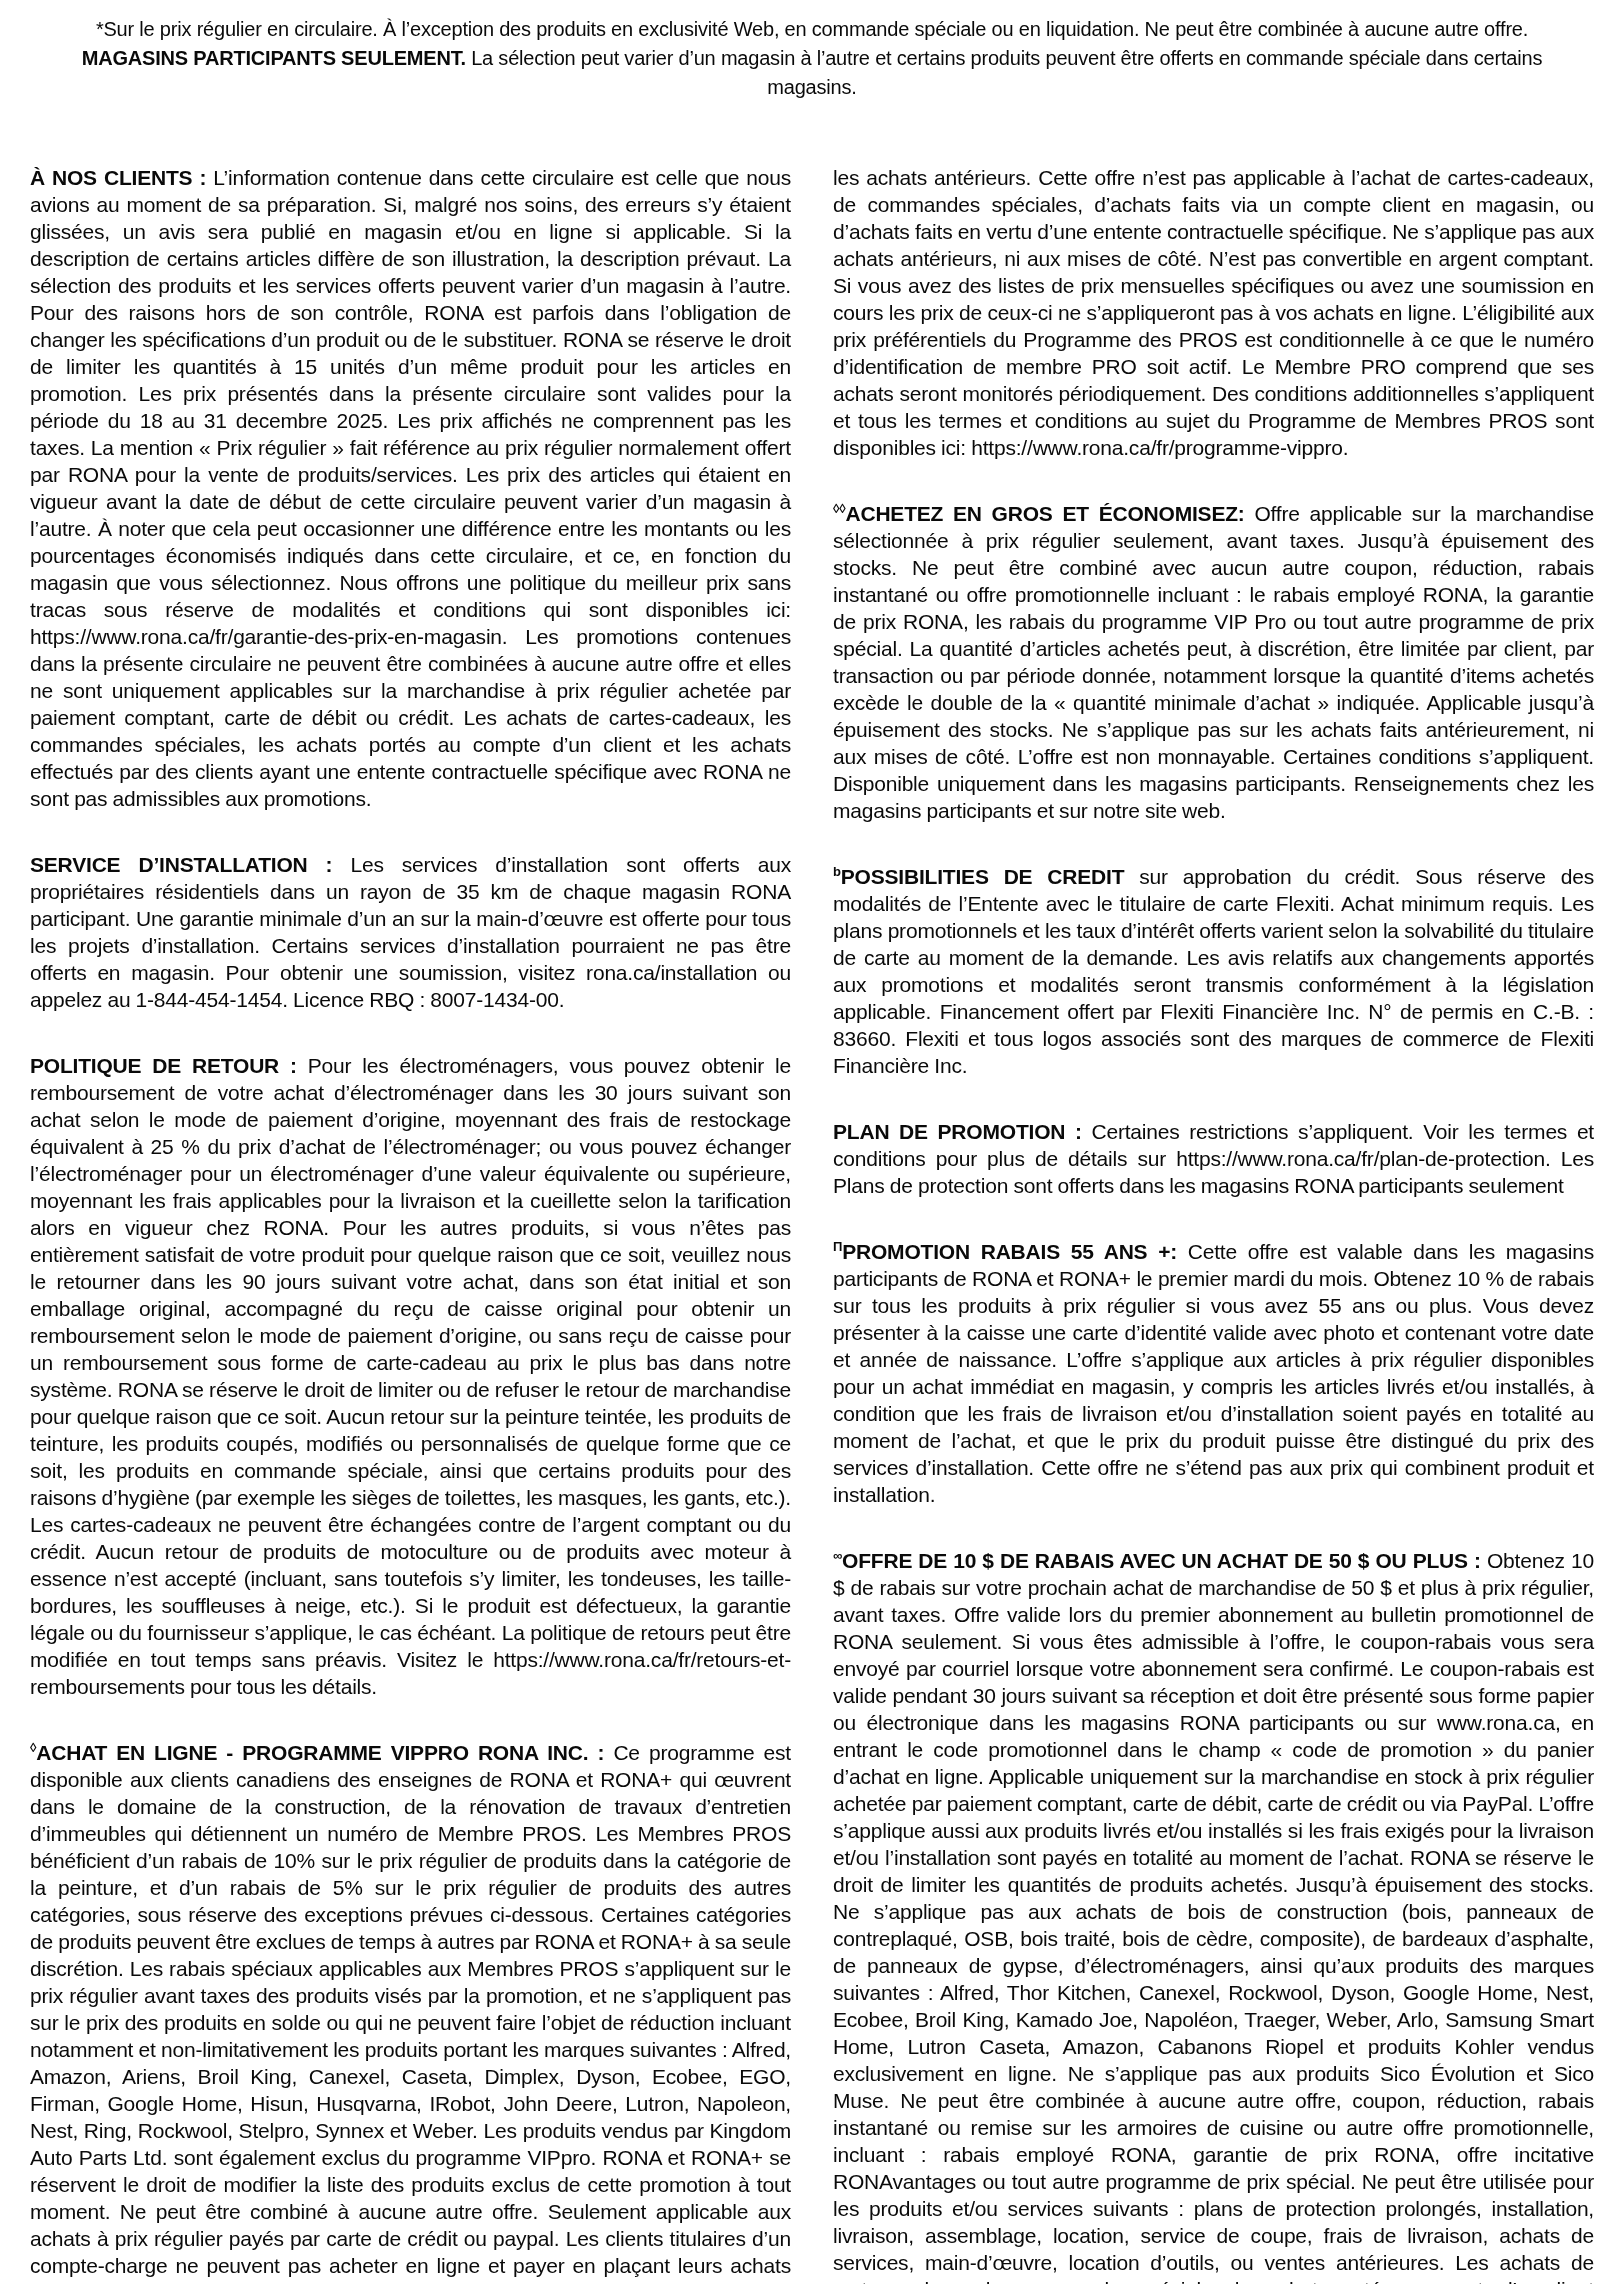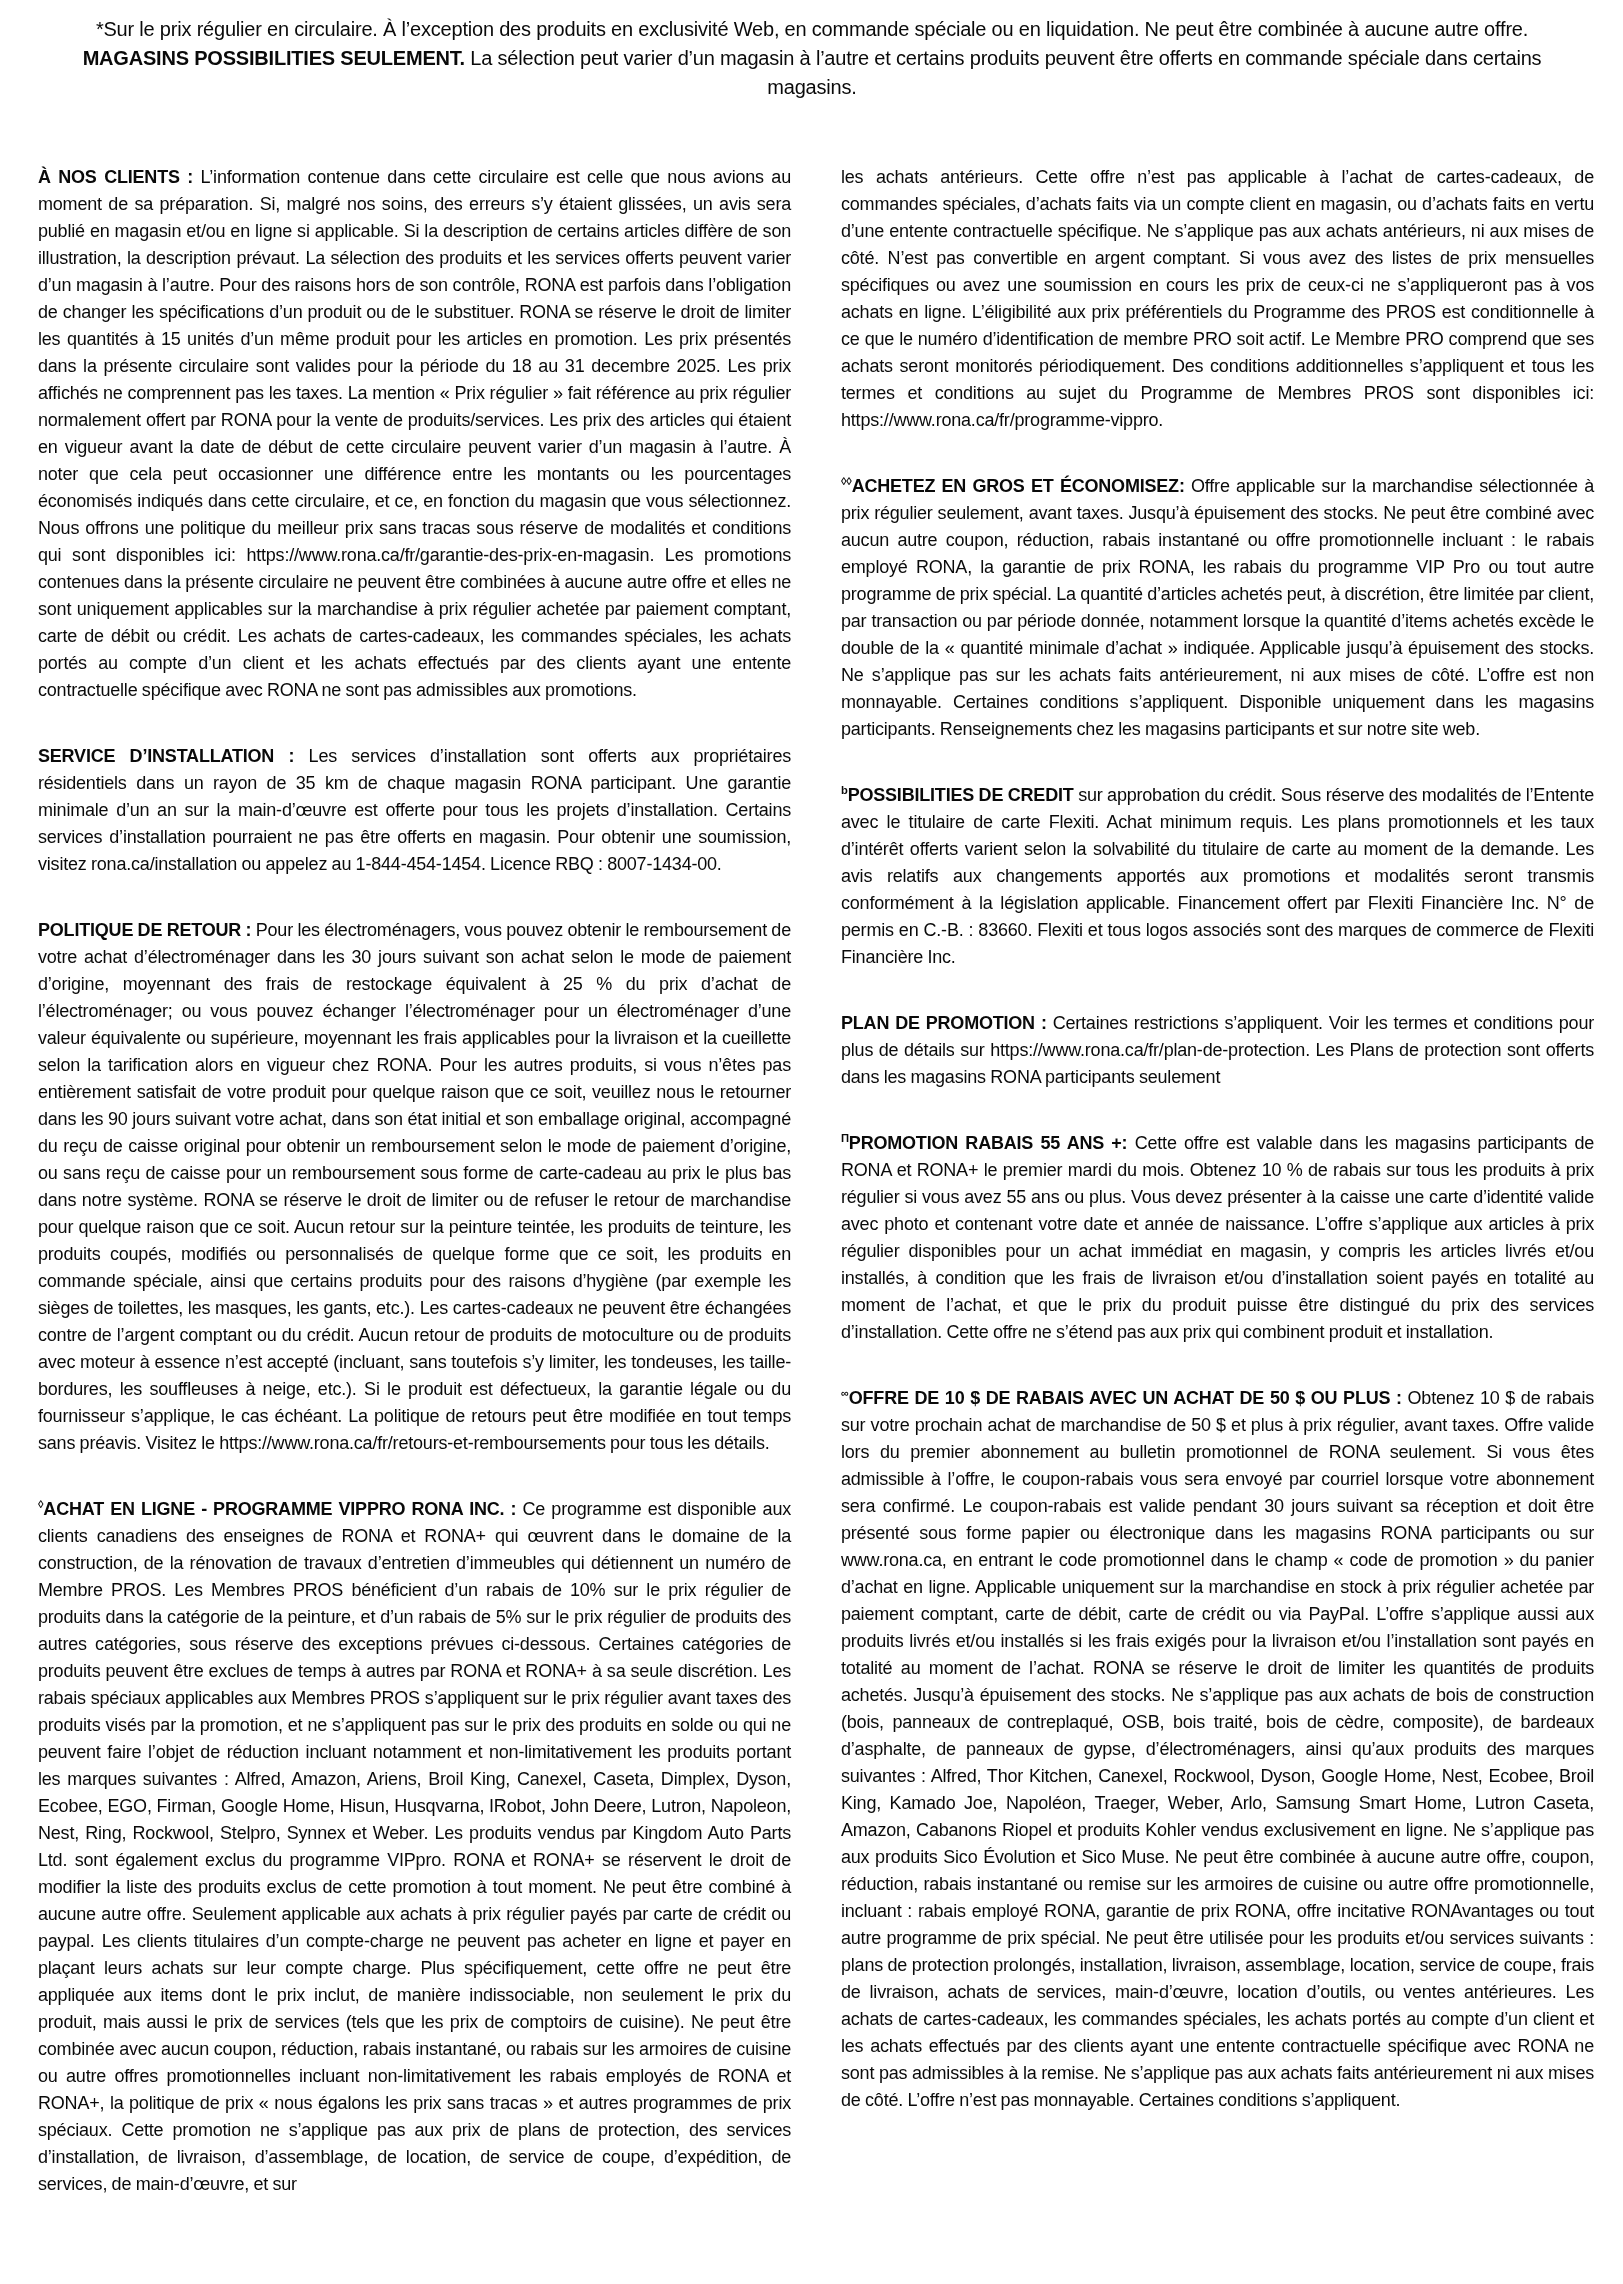--- a/index.html
+++ b/index.html
@@ -23,23 +23,23 @@
   }
   .legal-header .hline { display: block; }
   .legal-header b { font-weight: 700; }
   .columns {
     display: flex;
     gap: 42px;
     margin-top: 62px;
   }
   .col { flex: 1 1 0; min-width: 0; }
   p.para {
-    margin: 0 0 39px 8px;
+    margin: 0 0 39px 0;
     text-align: justify;
-    font-size: 18px;
+    font-size: 21px;
     line-height: 27px;
     letter-spacing: -0.2px;
     word-spacing: -0.4px;
   }
   p.para:last-child { margin-bottom: 0; }
   p.para strong { font-weight: 700; }
   .sup {
     vertical-align: super;
     font-size: 0.62em;
     font-weight: 700;
@@ -47,21 +47,21 @@
   }
   .sup:empty, strong:empty { display: none; }
 </style>
 </head>
 <body>
 
 <div class="page">
 
   <div class="legal-header">
     <span class="hline">*Sur le prix régulier en circulaire. À l’exception des produits en exclusivité Web, en commande spéciale ou en liquidation. Ne peut être combinée à aucune autre offre.</span>
-    <span class="hline"><b>MAGASINS POSSIBILITIES SEULEMENT.</b><span> La sélection peut varier d’un magasin à l’autre et certains produits peuvent être offerts en commande spéciale dans certains magasins.</span></span>
+    <span class="hline"><b>MAGASINS PARTICIPANTS SEULEMENT.</b><span> La sélection peut varier d’un magasin à l’autre et certains produits peuvent être offerts en commande spéciale dans certains magasins.</span></span>
   </div>
 
   <div class="columns">
 
     <div class="col">
       <p class="para"><strong>À NOS CLIENTS : </strong><span>L’information contenue dans cette circulaire est celle que nous avions au moment de sa préparation. Si, malgré nos soins, des erreurs s’y étaient glissées, un avis sera publié en magasin et/ou en ligne si applicable. Si la description de certains articles diffère de son illustration, la description prévaut. La sélection des produits et les services offerts peuvent varier d’un magasin à l’autre. Pour des raisons hors de son contrôle, RONA est parfois dans l’obligation de changer les spécifications d’un produit ou de le substituer. RONA se réserve le droit de limiter les quantités à 15 unités d’un même produit pour les articles en promotion. Les prix présentés dans la présente circulaire sont valides pour la période du 18 au 31 decembre 2025. Les prix affichés ne comprennent pas les taxes. La mention « Prix régulier » fait référence au prix régulier normalement offert par RONA pour la vente de produits/services. Les prix des articles qui étaient en vigueur avant la date de début de cette circulaire peuvent varier d’un magasin à l’autre. À noter que cela peut occasionner une différence entre les montants ou les pourcentages économisés indiqués dans cette circulaire, et ce, en fonction du magasin que vous sélectionnez. Nous offrons une politique du meilleur prix sans tracas sous réserve de modalités et conditions qui sont disponibles ici: https://www.rona.ca/fr/garantie-des-prix-en-magasin. Les promotions contenues dans la présente circulaire ne peuvent être combinées à aucune autre offre et elles ne sont uniquement applicables sur la marchandise à prix régulier achetée par paiement comptant, carte de débit ou crédit. Les achats de cartes-cadeaux, les commandes spéciales, les achats portés au compte d’un client et les achats effectués par des clients ayant une entente contractuelle spécifique avec RONA ne sont pas admissibles aux promotions.</span></p>
       <p class="para"><strong>SERVICE D’INSTALLATION : </strong><span>Les services d’installation sont offerts aux propriétaires résidentiels dans un rayon de 35 km de chaque magasin RONA participant. Une garantie minimale d’un an sur la main-d’œuvre est offerte pour tous les projets d’installation. Certains services d’installation pourraient ne pas être offerts en magasin. Pour obtenir une soumission, visitez rona.ca/installation ou appelez au 1-844-454-1454. Licence RBQ : 8007-1434-00.</span></p>
       <p class="para"><strong>POLITIQUE DE RETOUR : </strong><span>Pour les électroménagers, vous pouvez obtenir le remboursement de votre achat d’électroménager dans les 30 jours suivant son achat selon le mode de paiement d’origine, moyennant des frais de restockage équivalent à 25 % du prix d’achat de l’électroménager; ou vous pouvez échanger l’électroménager pour un électroménager d’une valeur équivalente ou supérieure, moyennant les frais applicables pour la livraison et la cueillette selon la tarification alors en vigueur chez RONA. Pour les autres produits, si vous n’êtes pas entièrement satisfait de votre produit pour quelque raison que ce soit, veuillez nous le retourner dans les 90 jours suivant votre achat, dans son état initial et son emballage original, accompagné du reçu de caisse original pour obtenir un remboursement selon le mode de paiement d’origine, ou sans reçu de caisse pour un remboursement sous forme de carte-cadeau au prix le plus bas dans notre système. RONA se réserve le droit de limiter ou de refuser le retour de marchandise pour quelque raison que ce soit. Aucun retour sur la peinture teintée, les produits de teinture, les produits coupés, modifiés ou personnalisés de quelque forme que ce soit, les produits en commande spéciale, ainsi que certains produits pour des raisons d’hygiène (par exemple les sièges de toilettes, les masques, les gants, etc.). Les cartes-cadeaux ne peuvent être échangées contre de l’argent comptant ou du crédit. Aucun retour de produits de motoculture ou de produits avec moteur à essence n’est accepté (incluant, sans toutefois s’y limiter, les tondeuses, les taille-bordures, les souffleuses à neige, etc.). Si le produit est défectueux, la garantie légale ou du fournisseur s’applique, le cas échéant. La politique de retours peut être modifiée en tout temps sans préavis. Visitez le https://www.rona.ca/fr/retours-et-remboursements pour tous les détails.</span></p>
       <p class="para"><span class="sup">◊</span><strong>ACHAT EN LIGNE - PROGRAMME VIPPRO RONA INC. : </strong><span>Ce programme est disponible aux clients canadiens des enseignes de RONA et RONA+ qui œuvrent dans le domaine de la construction, de la rénovation de travaux d’entretien d’immeubles qui détiennent un numéro de Membre PROS. Les Membres PROS bénéficient d’un rabais de 10% sur le prix régulier de produits dans la catégorie de la peinture, et d’un rabais de 5% sur le prix régulier de produits des autres catégories, sous réserve des exceptions prévues ci-dessous. Certaines catégories de produits peuvent être exclues de temps à autres par RONA et RONA+ à sa seule discrétion. Les rabais spéciaux applicables aux Membres PROS s’appliquent sur le prix régulier avant taxes des produits visés par la promotion, et ne s’appliquent pas sur le prix des produits en solde ou qui ne peuvent faire l’objet de réduction incluant notamment et non-limitativement les produits portant les marques suivantes : Alfred, Amazon, Ariens, Broil King, Canexel, Caseta, Dimplex, Dyson, Ecobee, EGO, Firman, Google Home, Hisun, Husqvarna, IRobot, John Deere, Lutron, Napoleon, Nest, Ring, Rockwool, Stelpro, Synnex et Weber. Les produits vendus par Kingdom Auto Parts Ltd. sont également exclus du programme VIPpro. RONA et RONA+ se réservent le droit de modifier la liste des produits exclus de cette promotion à tout moment. Ne peut être combiné à aucune autre offre. Seulement applicable aux achats à prix régulier payés par carte de crédit ou paypal. Les clients titulaires d’un compte-charge ne peuvent pas acheter en ligne et payer en plaçant leurs achats sur leur compte charge. Plus spécifiquement, cette offre ne peut être appliquée aux items dont le prix inclut, de manière indissociable, non seulement le prix du produit, mais aussi le prix de services (tels que les prix de comptoirs de cuisine). Ne peut être combinée avec aucun coupon, réduction, rabais instantané, ou rabais sur les armoires de cuisine ou autre offres promotionnelles incluant non-limitativement les rabais employés de RONA et RONA+, la politique de prix « nous égalons les prix sans tracas » et autres programmes de prix spéciaux. Cette promotion ne s’applique pas aux prix de plans de protection, des services d’installation, de livraison, d’assemblage, de location, de service de coupe, d’expédition, de services, de main-d’œuvre, et sur</span></p>
     </div>

